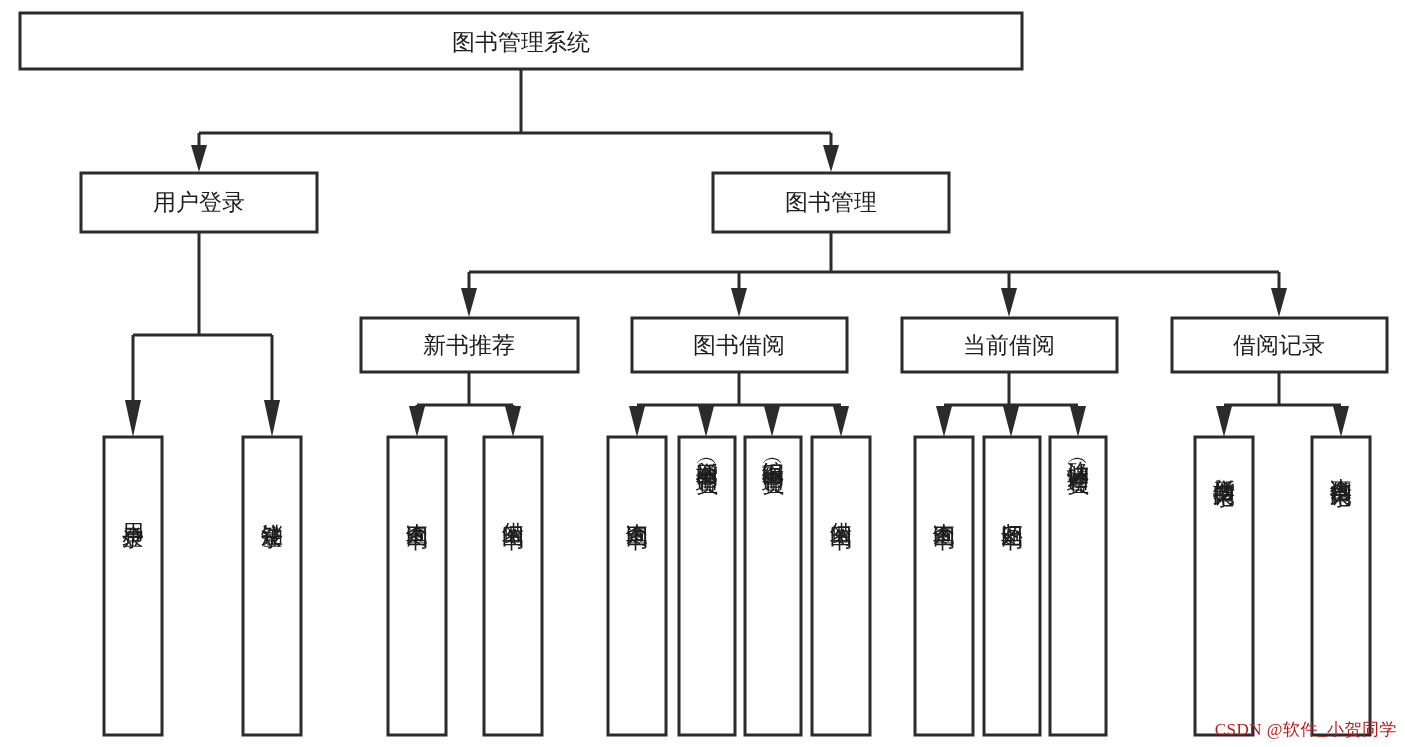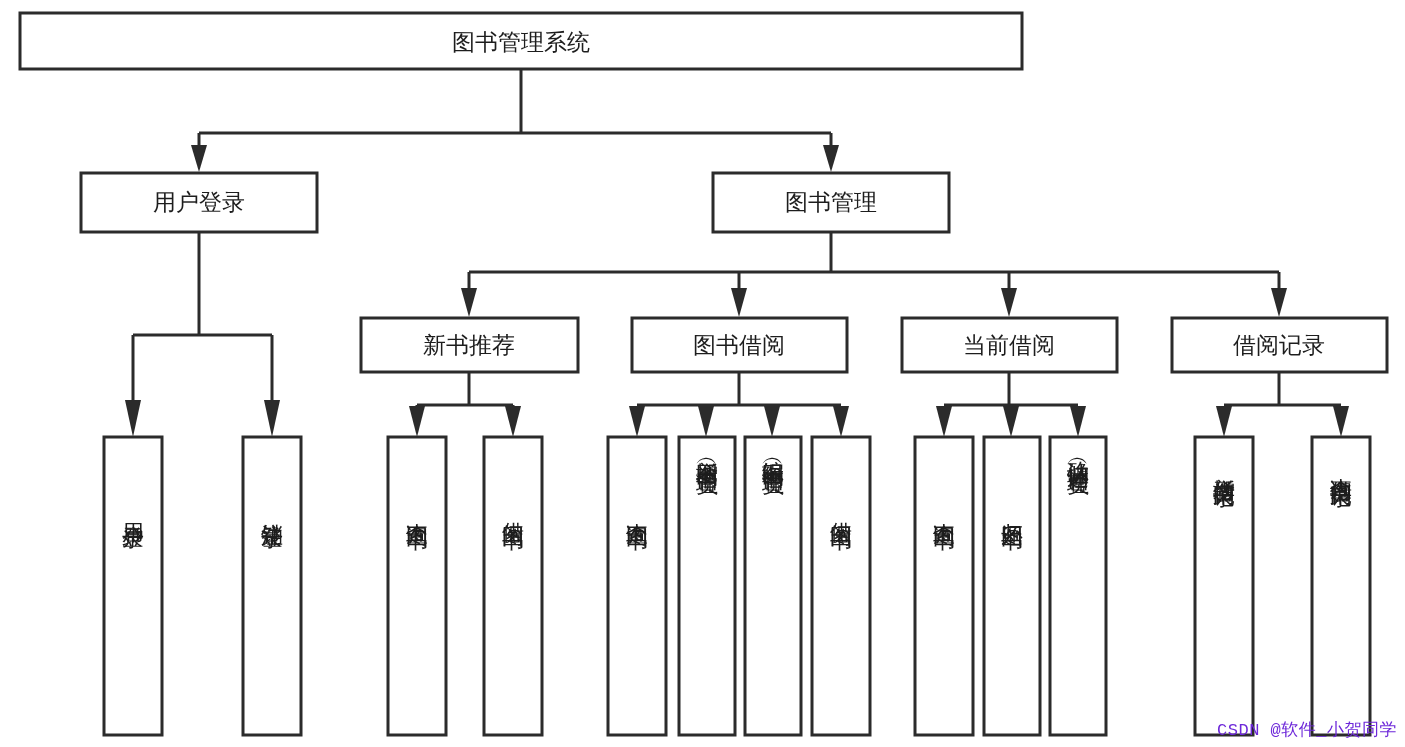--- a/index.html
+++ b/index.html
@@ -62,23 +62,23 @@
     font-size: 22px;
     line-height: 1.18;
     color: #1d1d1d;
     letter-spacing: 2px;
     white-space: nowrap;
   }
   .watermark {
     position: absolute;
     right: 8px;
     bottom: 6px;
-    font-family: Liberation Mono, monospace;
+    font-family: Liberation Serif, serif;
     font-size: 17px;
-    color: #6d28d9;
+    color: #b91c1c;
     white-space: nowrap;
     letter-spacing: 0.5px;
     text-align: center;
   }
 </style>
 </head>
 <body>
 
 <div id="diagram-root">
 

